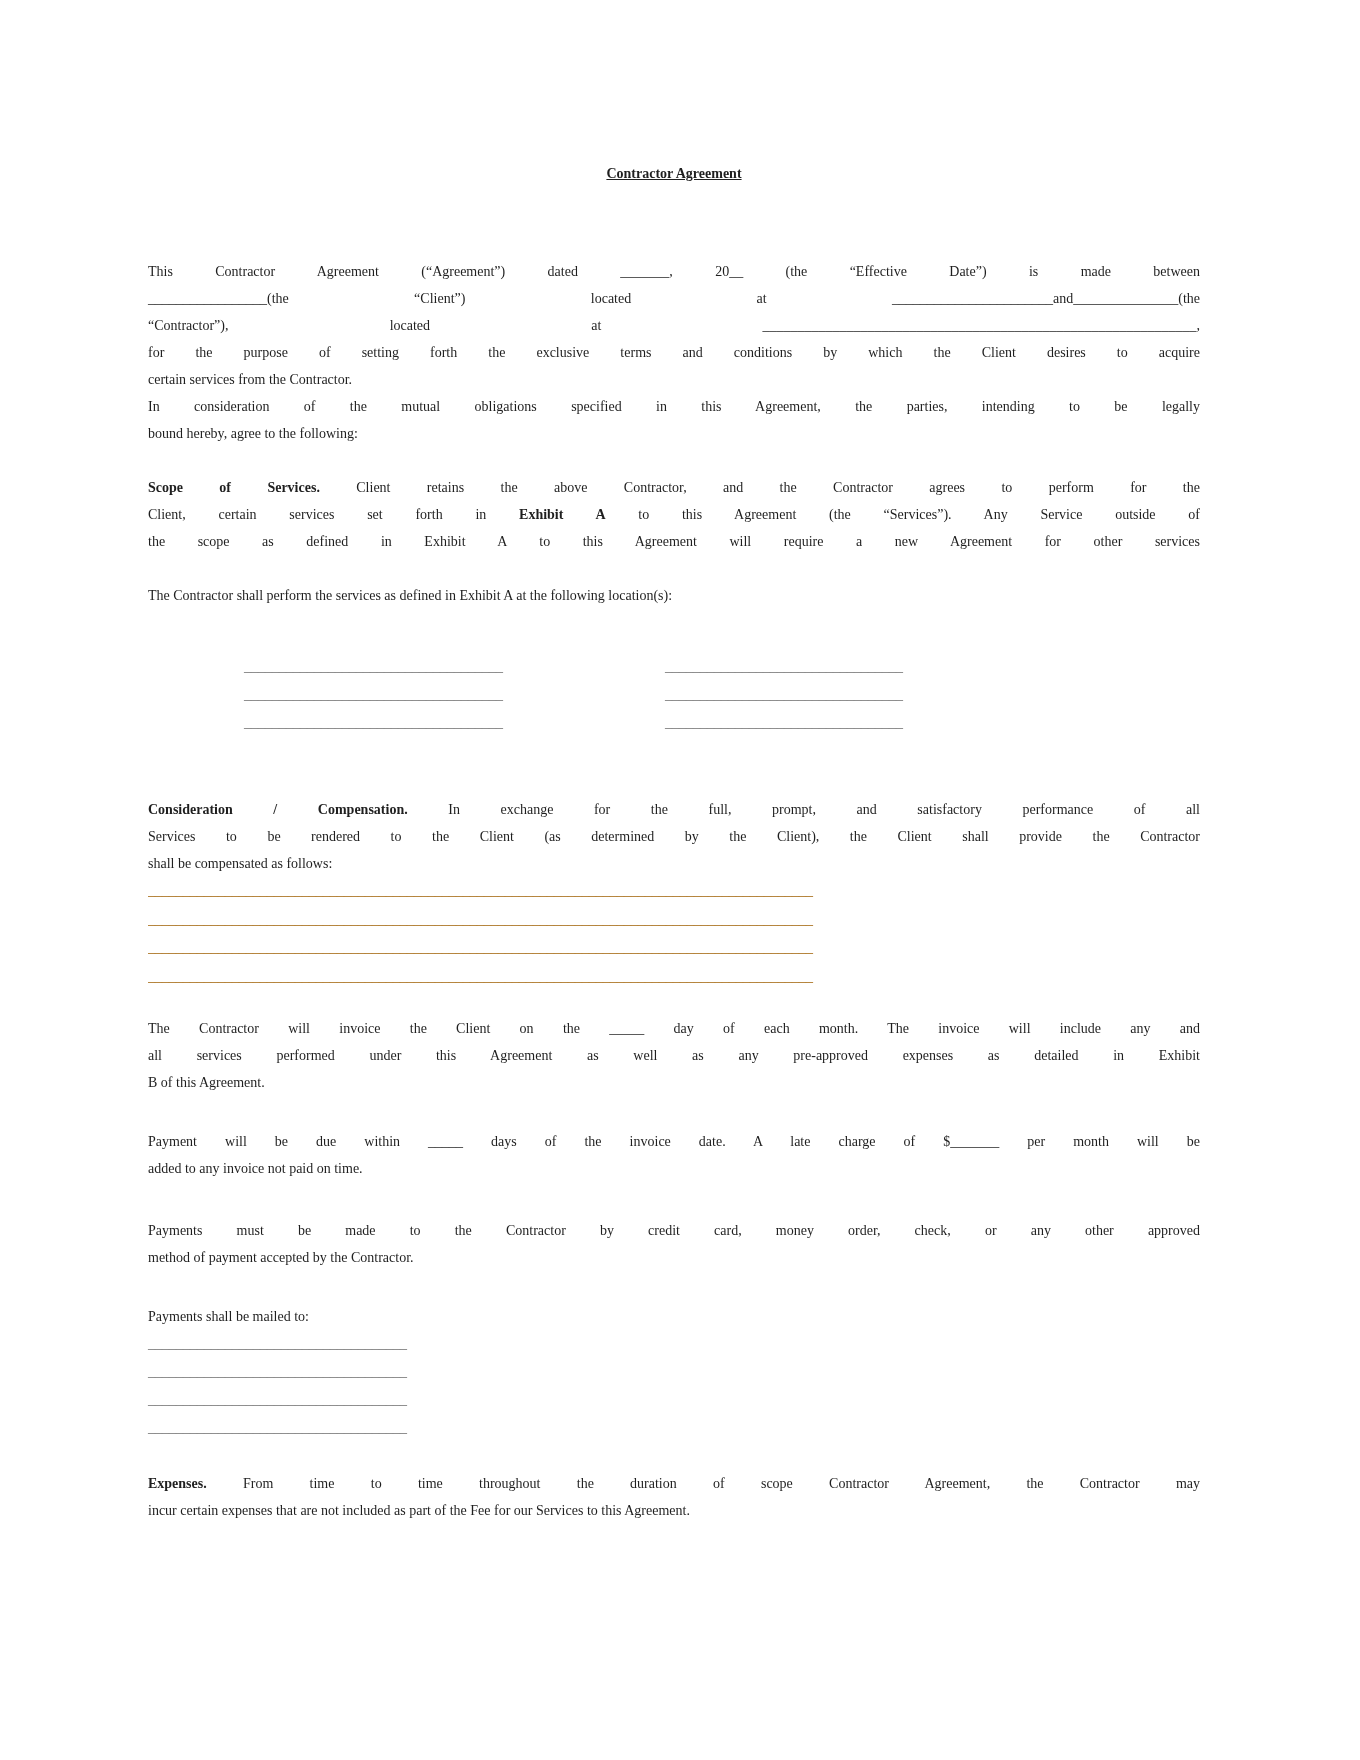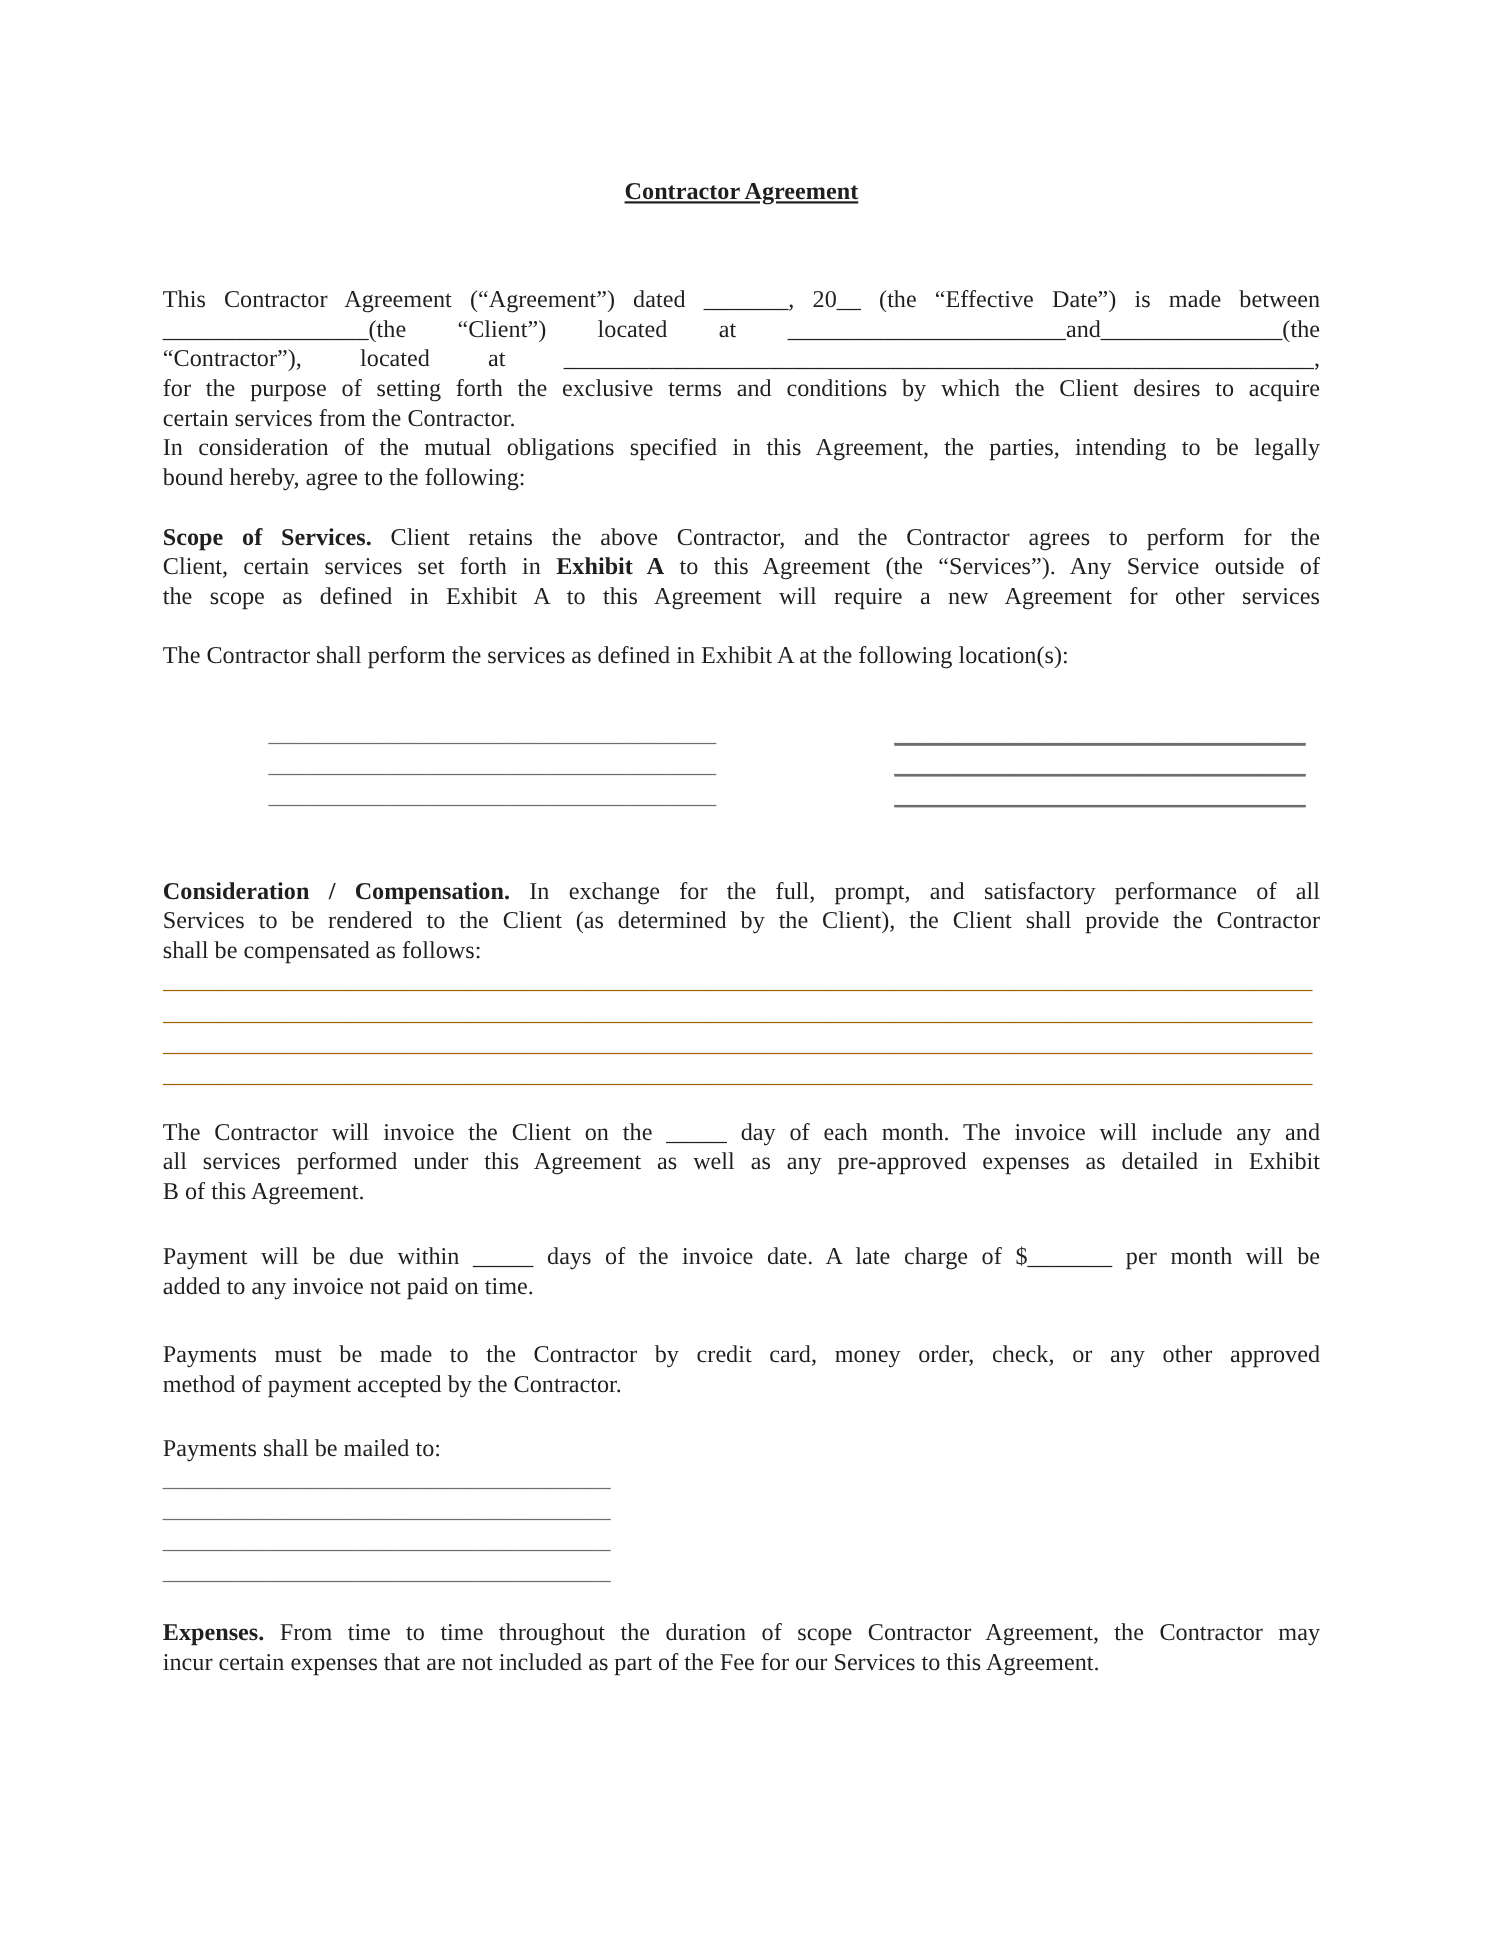--- a/index.html
+++ b/index.html
@@ -3,21 +3,21 @@
 <meta charset="utf-8">
 <style>
   html, body { margin: 0; padding: 0; background: #ffffff; }
   .page {
     position: relative;
     width: 1360px;
     height: 1760px;
     background: #ffffff;
     color: #1f1f1f;
     font-family: "Liberation Serif", "DejaVu Serif", serif;
-    font-size: 22px;
+    font-size: 14px;
     overflow: hidden;
   }
   .content {
     position: absolute;
     left: 148px;
     top: 0;
     width: 1052px;
   }
   .title {
     margin-top: 160px;
@@ -32,21 +32,21 @@
     text-align: justify;
     text-align-last: justify;
   }
   .ln.last { text-align-last: left; }
   b { font-weight: bold; }
 
   
   .loc-rows { margin-top: 44px; color: #6e6e6e; }
   .loc-row { line-height: 28px; white-space: nowrap; }
   .loc-left  { display: inline-block; margin-left: 96px; }
-  .loc-right { display: inline-block; margin-left: 162px; text-decoration: underline; }
+  .loc-right { display: inline-block; margin-left: 162px; }
 
   
   .comp-rows { margin-top: 0; color: #a16207; }
   .comp-row { line-height: 28.5px; white-space: nowrap; overflow: hidden; }
 
   
   .mail-rows { margin-top: 0; color: #6e6e6e; }
   .mail-row { line-height: 28px; white-space: nowrap; }
 </style>
 </head>

